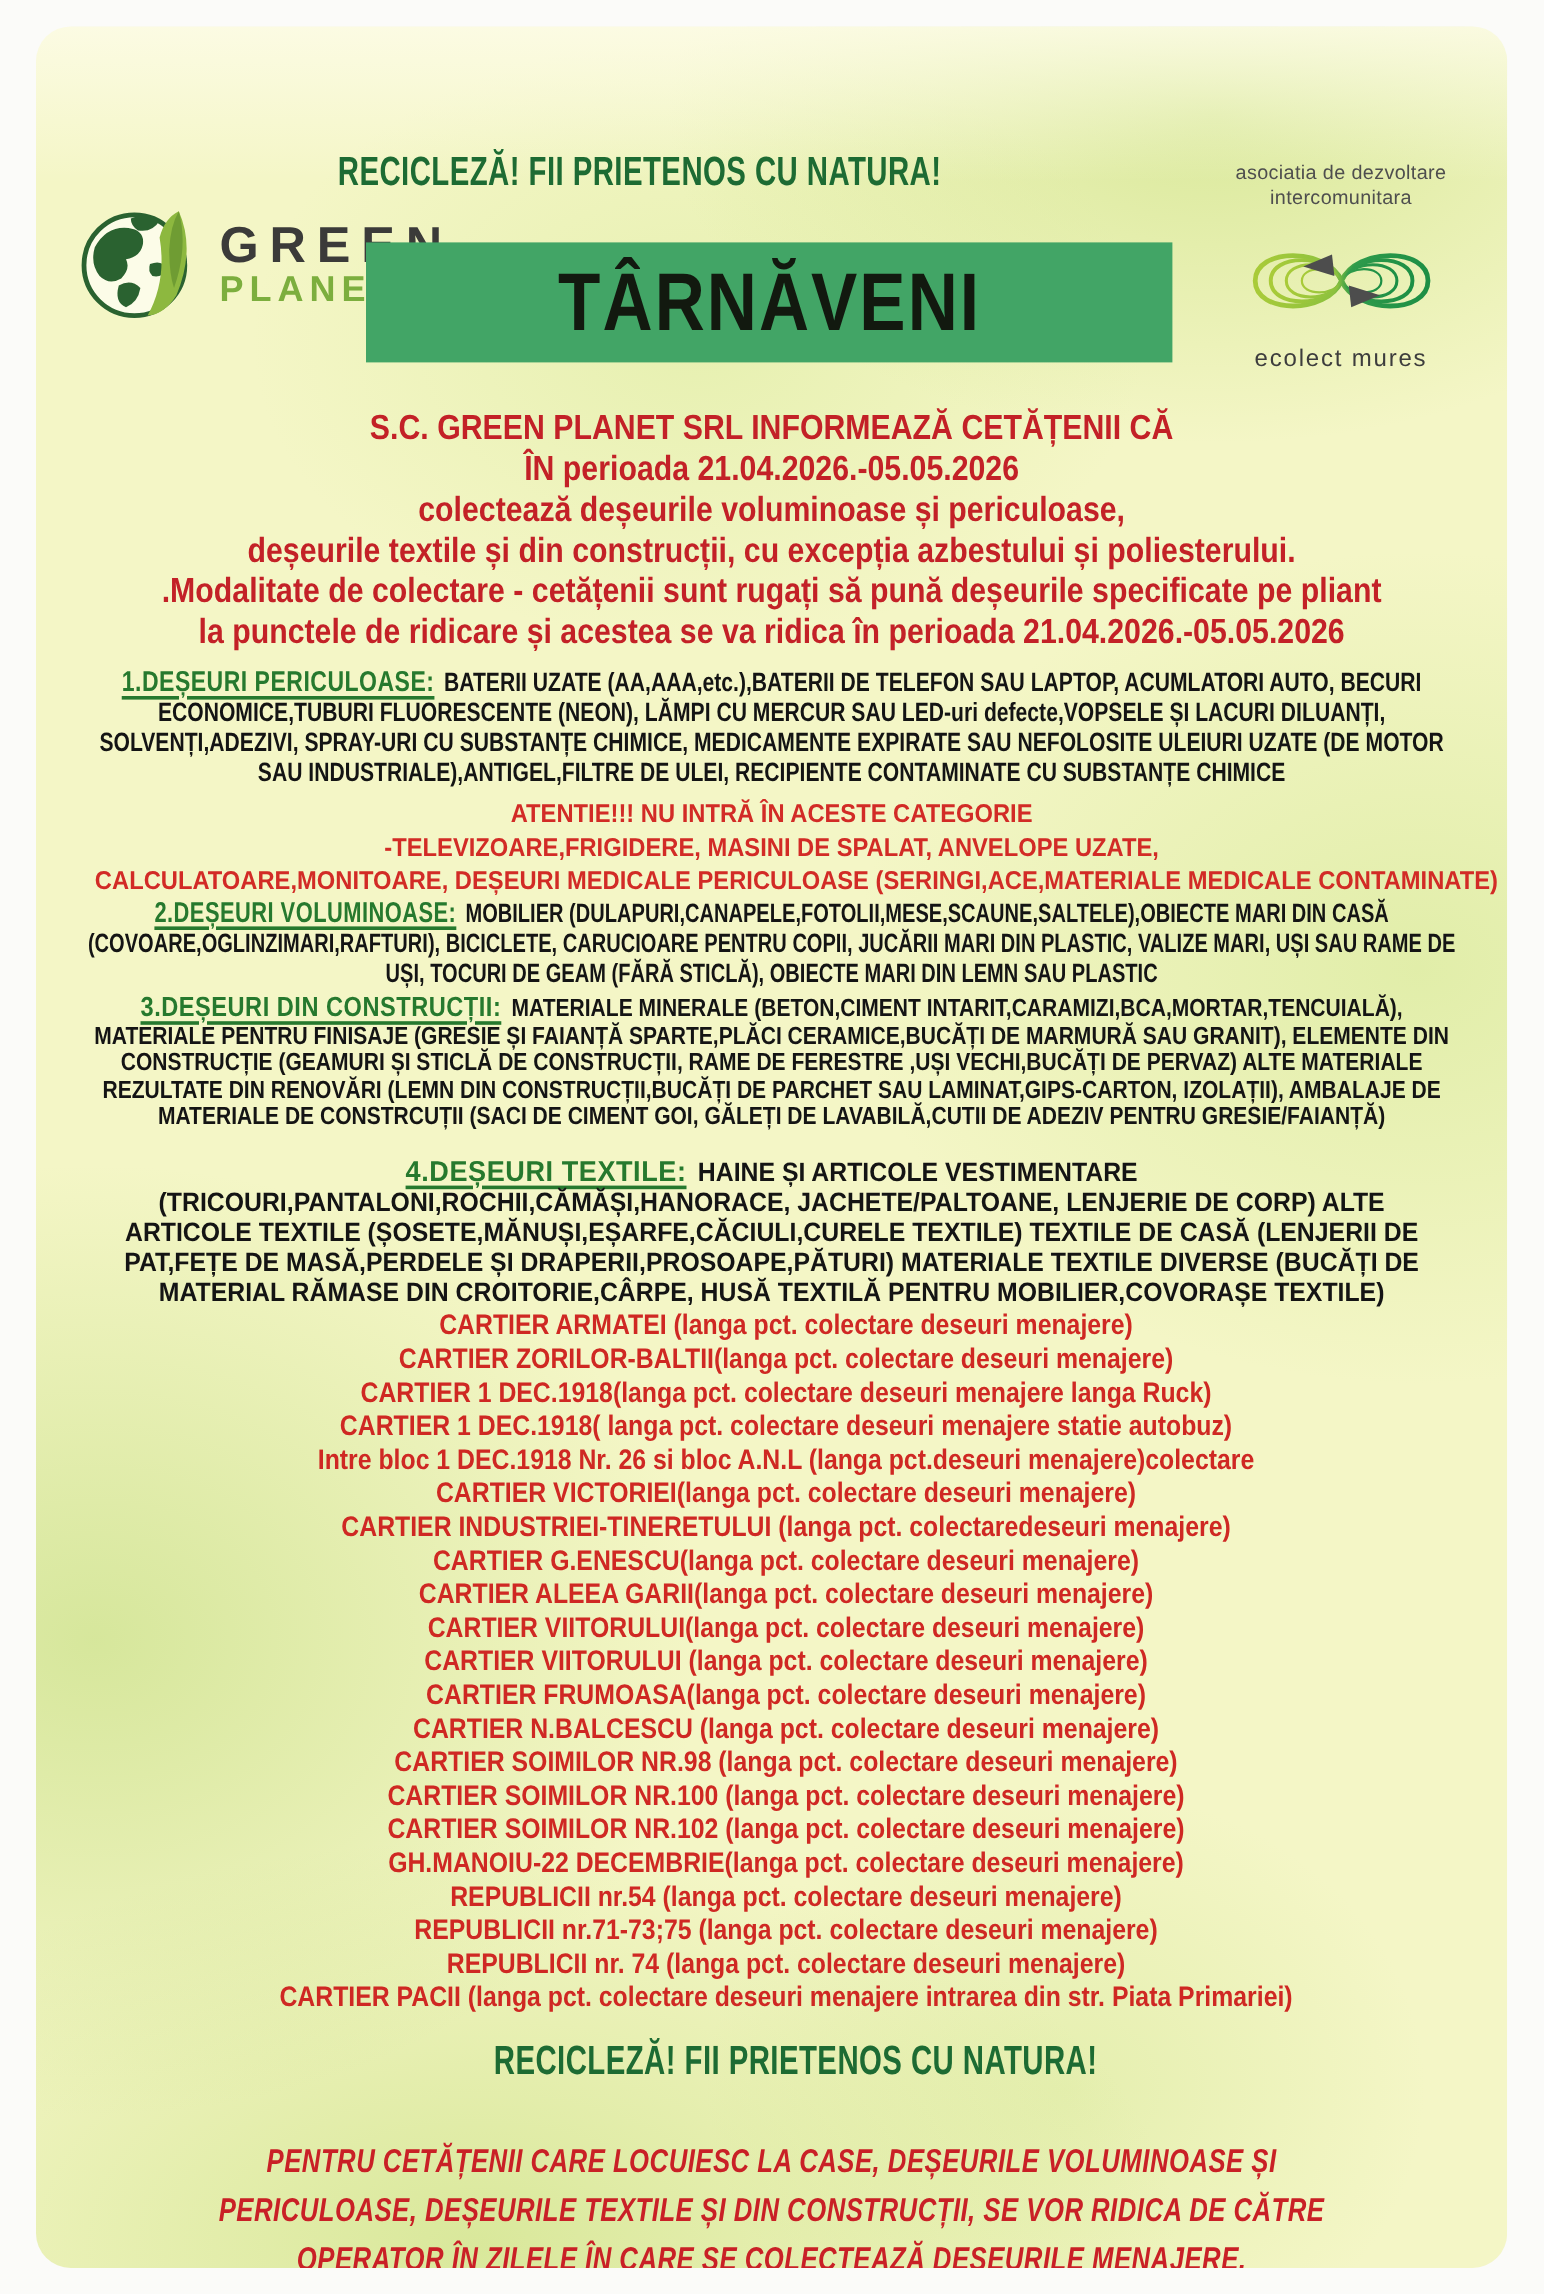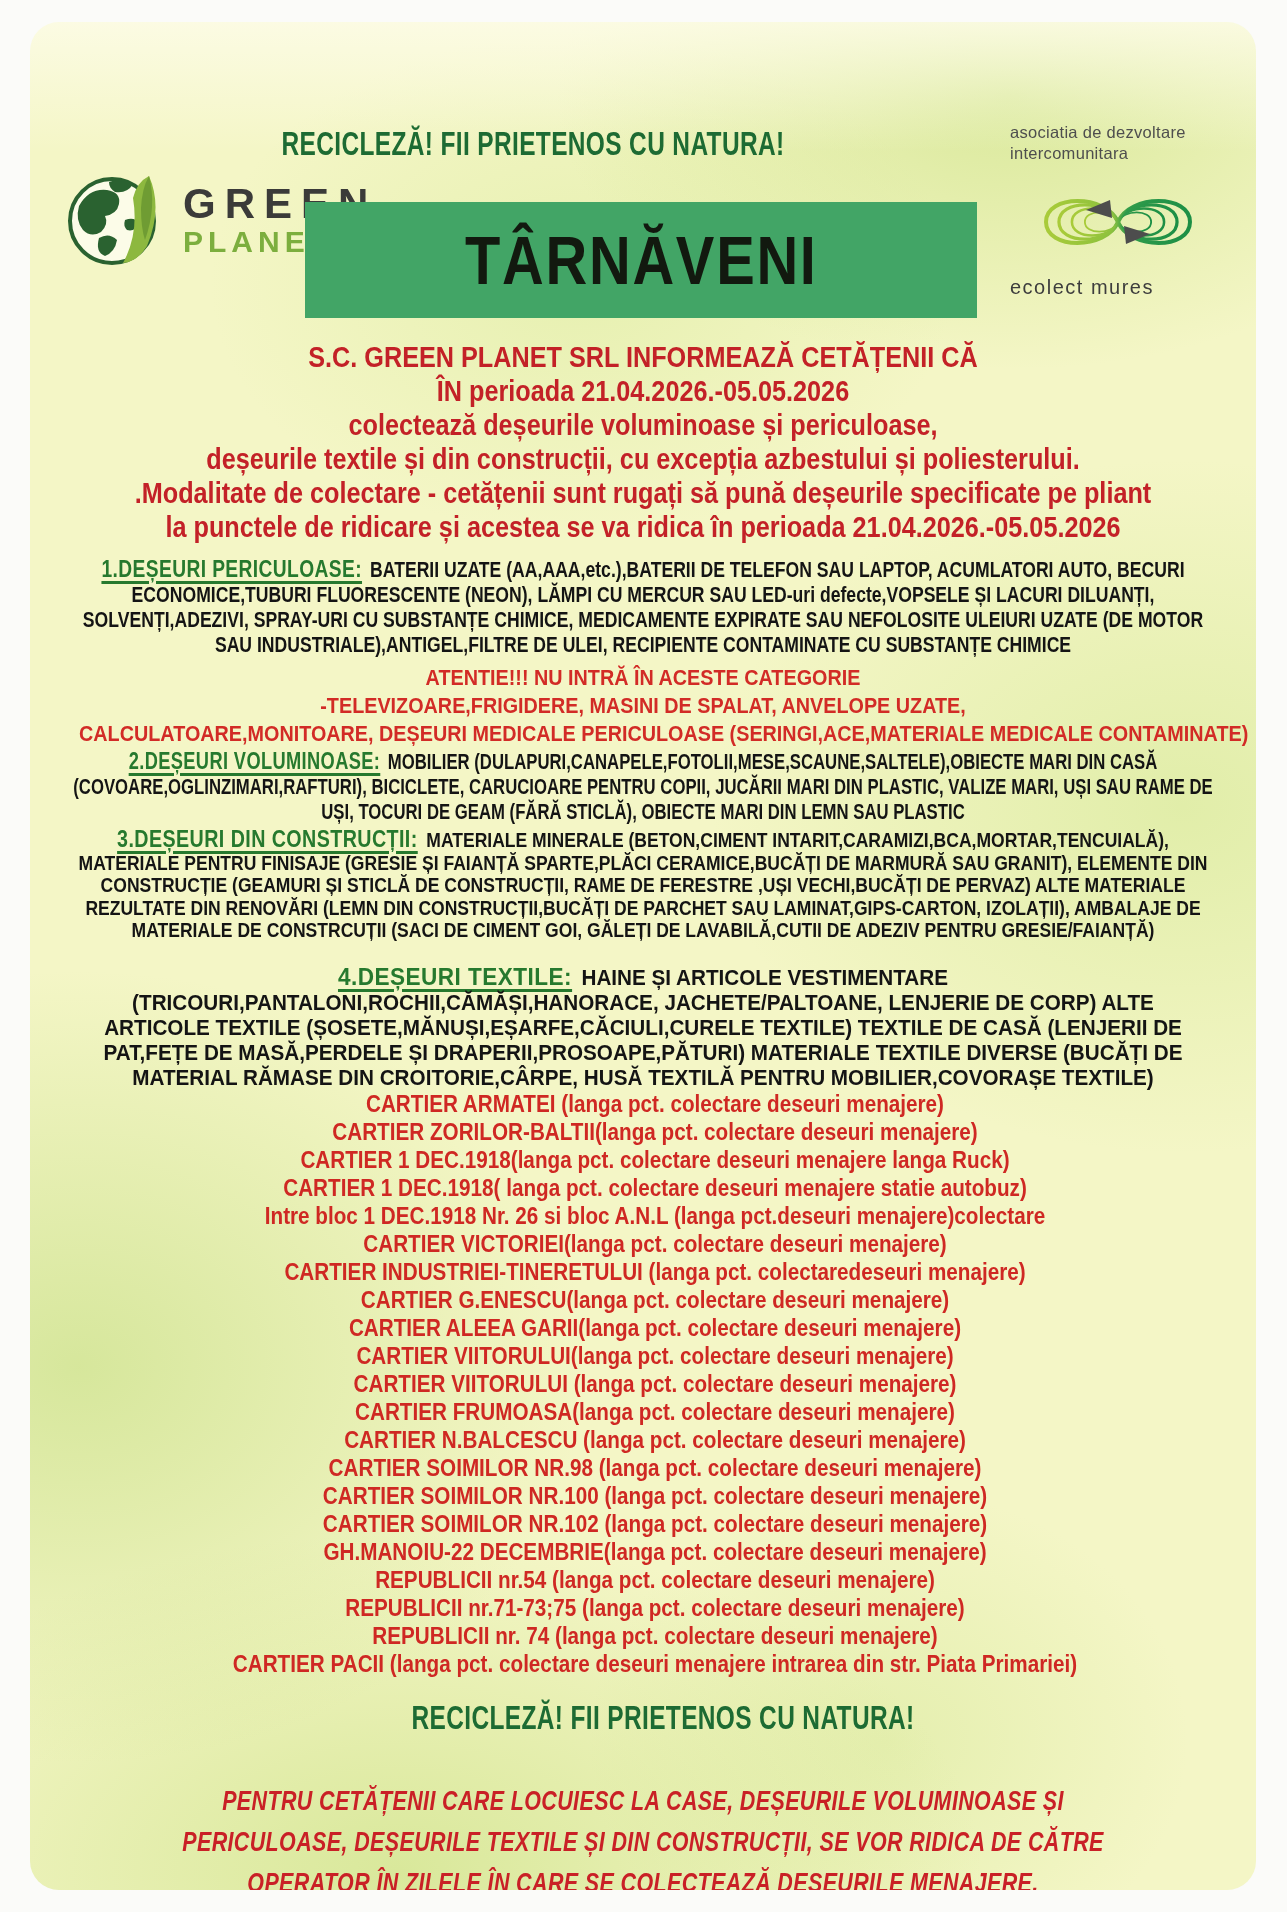--- a/index.html
+++ b/index.html
@@ -33,29 +33,29 @@
   }
   .h-top{top:102px;left:-110px;transform:scaleX(.72);}
   .h-bottom{top:1676px;left:20px;transform:scaleX(.72);}
   
   .logo-left{position:absolute;left:35px;top:146px;display:flex;align-items:center;}
   .logo-words{margin-left:14px;}
   .logo-w1{font-size:42px;font-weight:bold;color:#3b3b39;letter-spacing:9px;line-height:44px;}
   .logo-w2{font-size:30px;font-weight:bold;color:#7cae3e;letter-spacing:5px;line-height:32px;}
   
   .banner{
-    position:absolute;left:275px;top:180px;width:672px;height:116px;
+    position:absolute;left:275px;top:180px;width:672px;height:100px;
     background:#42a566;display:flex;align-items:center;justify-content:center;
   }
   .banner-text{
     font-size:68px;font-weight:bold;color:#12190f;letter-spacing:2px;
     transform:scaleX(.85);white-space:nowrap;
   }
   
-  .brand-right{position:absolute;left:980px;top:100px;width:215px;}
+  .brand-right{position:absolute;left:980px;top:112px;width:215px;text-align:center;}
   .assoc{font-size:16.5px;color:#4e4e4e;line-height:21px;font-weight:500;letter-spacing:.3px;}
   .infinity{margin:6px auto 2px auto;display:block;}
   .ecolect{font-size:20px;color:#3d3d3d;font-weight:400;letter-spacing:1.5px;}
   
   .intro{top:318px;}
   .intro div{
     font-size:29px;font-weight:bold;color:#c32127;line-height:34px;
     white-space:nowrap;text-align:center;transform:scaleX(.87);transform-origin:50% 50%;
   }
   

